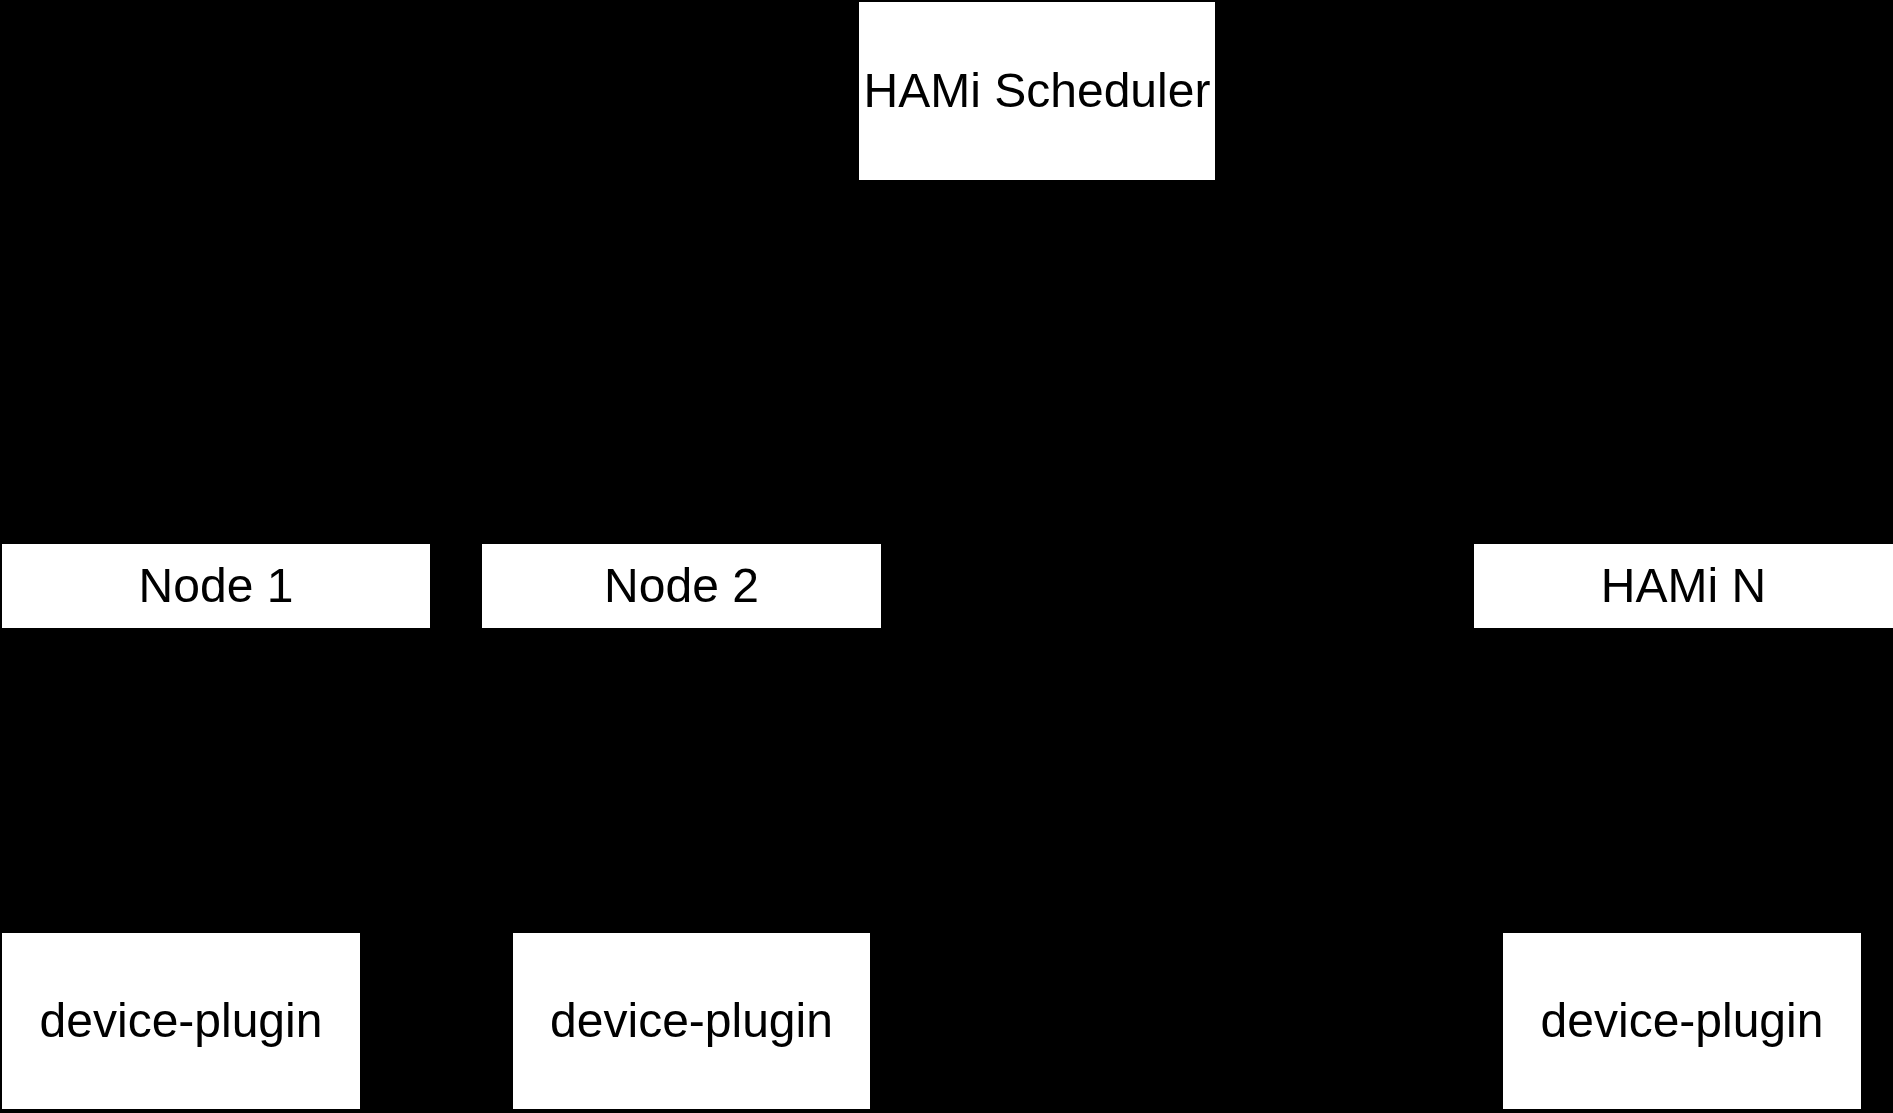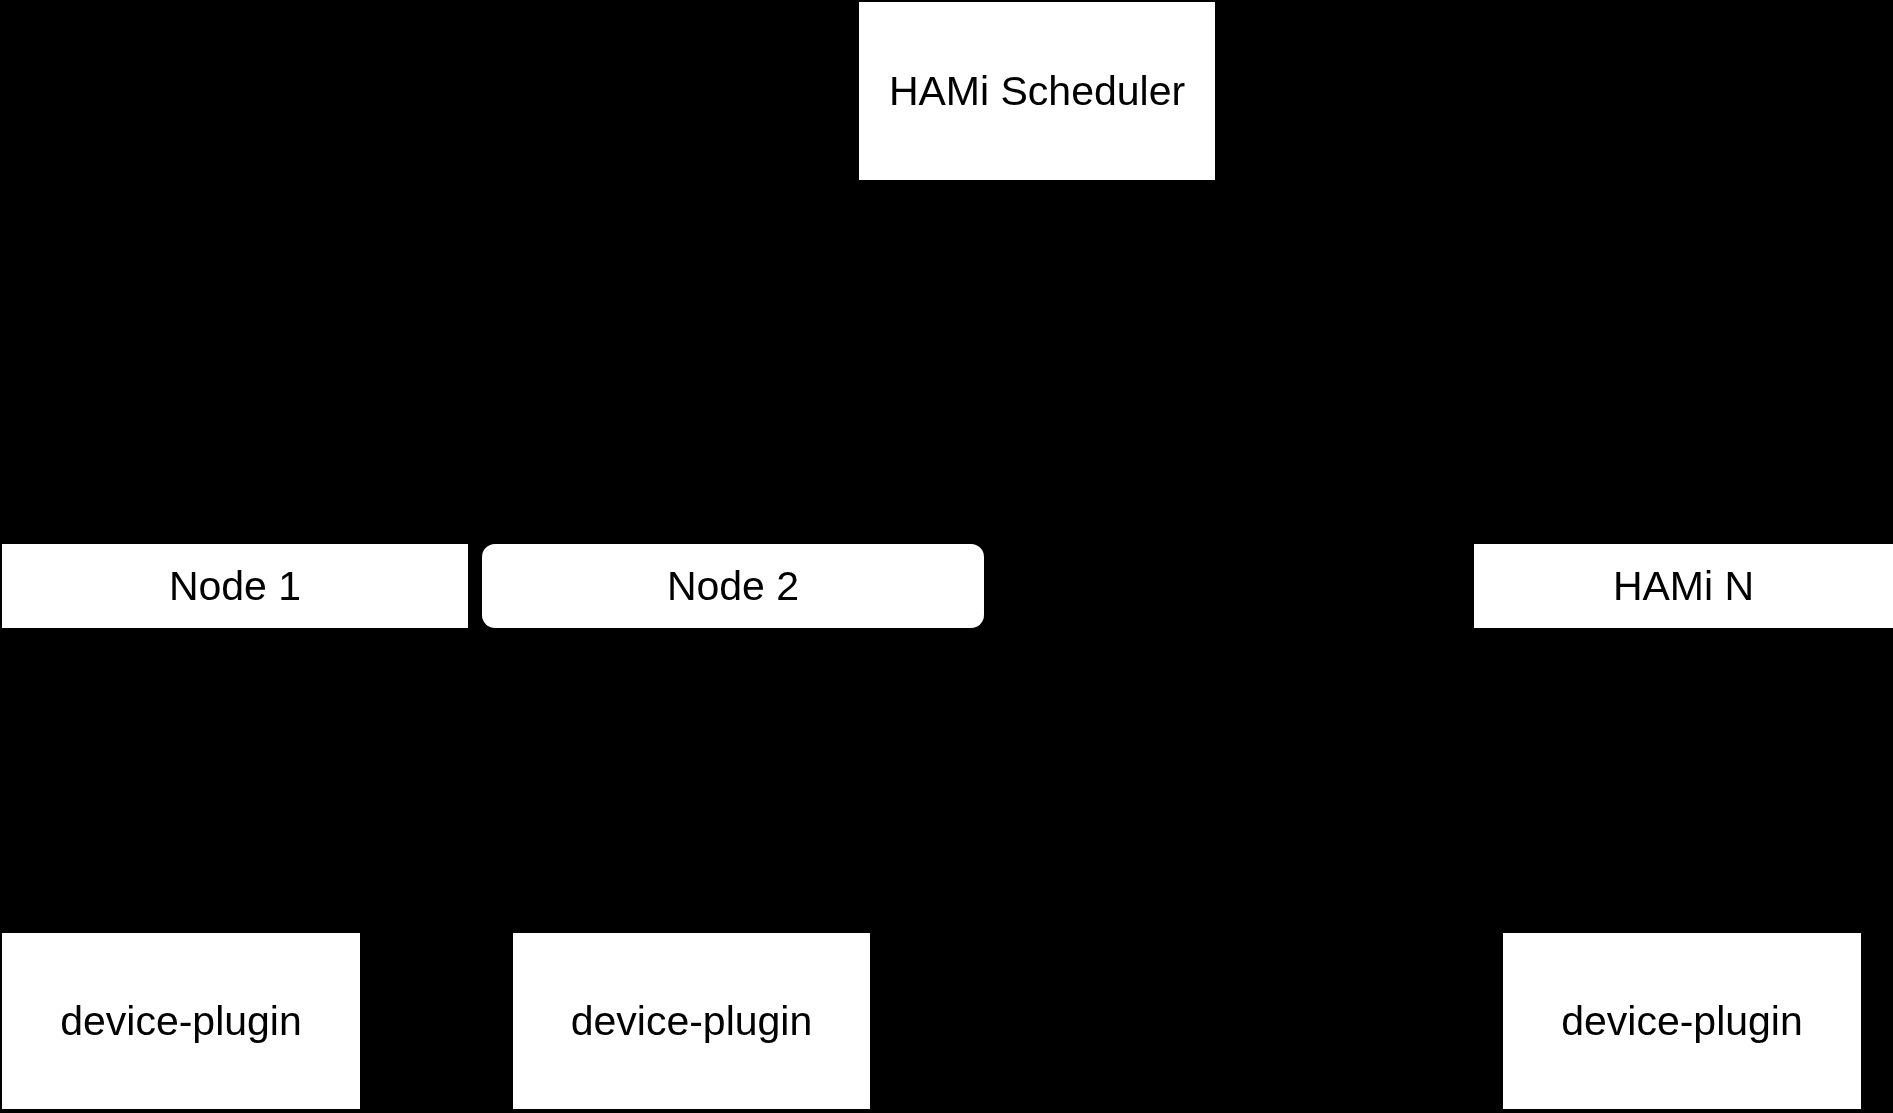--- a/index.html
+++ b/index.html
@@ -17,29 +17,29 @@
     background: var(--bg, #000000);
     overflow: hidden;
   }
   .box {
     position: absolute;
     background: var(--box-fill, #ffffff);
     color: var(--box-text, #000000);
     display: flex;
     align-items: center;
     justify-content: center;
-    font-size: 41px;
+    font-size: 48px;
     line-height: 1;
     white-space: nowrap;
   }
   
   .scheduler { left: 859px; top: 2px; width: 356px; height: 178px; }
   
-  .node-1 { left: 2px;    top: 544px; width: 466px; height: 84px; }
-  .node-2 { left: 482px;  top: 544px; width: 502px; height: 84px; border-radius: 13px; }
+  .node-1 { left: 2px;    top: 544px; width: 428px; height: 84px; }
+  .node-2 { left: 482px;  top: 544px; width: 399px; height: 84px; }
   .node-n { left: 1474px; top: 544px; width: 419px; height: 84px; }
   
   .dp-1 { left: 2px;    top: 933px; width: 358px; height: 176px; }
   .dp-2 { left: 513px;  top: 933px; width: 357px; height: 176px; }
   .dp-3 { left: 1503px; top: 933px; width: 358px; height: 176px; }
 </style>
 </head>
 <body>
 
 <div class="canvas">

